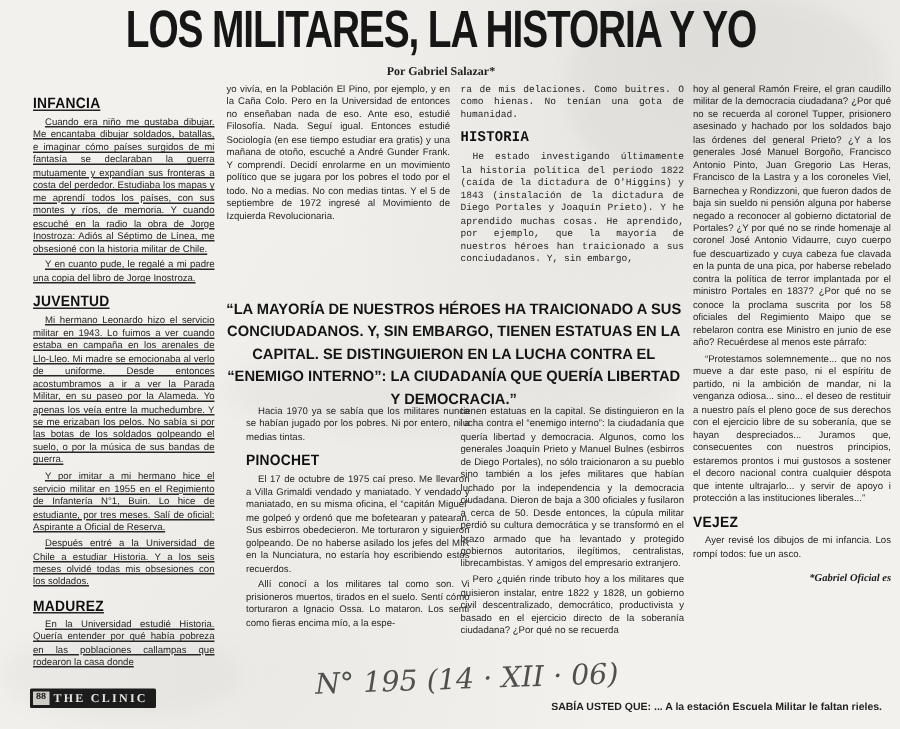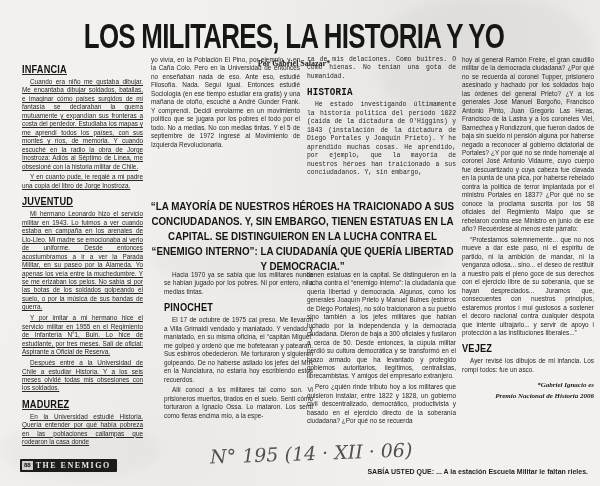--- a/index.html
+++ b/index.html
@@ -7,21 +7,21 @@
   .page {
     position:relative; width:600px; height:486px; overflow:hidden;
     background:
       radial-gradient(ellipse at 78% 6%, rgba(110,110,110,0.10), transparent 42%),
       radial-gradient(ellipse at 30% 92%, rgba(110,110,110,0.06), transparent 38%),
       radial-gradient(ellipse at 55% 48%, rgba(120,120,120,0.05), transparent 50%),
       #f2f1ed;
     font-family:"Liberation Sans", sans-serif;
     border-bottom:1px solid #b9b7b2;
   }
-  .masthead { position:absolute; top:16px; left:0; width:588px; text-align:center; }
+  .masthead { position:absolute; top:0; left:0; width:588px; text-align:center; }
   .title {
     display:inline-block; margin:0; font-size:35px; font-weight:bold;
     letter-spacing:-1px; color:#161616; white-space:nowrap;
     transform:scaleX(0.74); transform-origin:center top;
     font-family:"Liberation Sans", sans-serif;
   }
   .byline {
     margin-top:3px; font-family:"Liberation Serif", serif; 
     font-weight:bold; font-size:8px; color:#222;
   }
@@ -117,26 +117,25 @@
     <p class="cont">tienen estatuas en la capital. Se distinguieron en la lucha contra el “enemigo interno”: la ciudadanía que quería libertad y democracia. Algunos, como los generales Joaquín Prieto y Manuel Bulnes (esbirros de Diego Portales), no sólo traicionaron a su pueblo sino también a los jefes militares que habían luchado por la independencia y la democracia ciudadana. Dieron de baja a 300 oficiales y fusilaron a cerca de 50. Desde entonces, la cúpula militar perdió su cultura democrática y se transformó en el brazo armado que ha levantado y protegido gobiernos autoritarios, ilegítimos, centralistas, librecambistas. Y amigos del empresario extranjero.</p>
     <p>Pero ¿quién rinde tributo hoy a los militares que quisieron instalar, entre 1822 y 1828, un gobierno civil descentralizado, democrático, productivista y basado en el ejercicio directo de la soberanía ciudadana? ¿Por qué no se recuerda</p>
   </div>
 
   <div class="col" id="col4">
     <p class="cont">hoy al general Ramón Freire, el gran caudillo militar de la democracia ciudadana? ¿Por qué no se recuerda al coronel Tupper, prisionero asesinado y hachado por los soldados bajo las órdenes del general Prieto? ¿Y a los generales José Manuel Borgoño, Francisco Antonio Pinto, Juan Gregorio Las Heras, Francisco de la Lastra y a los coroneles Viel, Barnechea y Rondizzoni, que fueron dados de baja sin sueldo ni pensión alguna por haberse negado a reconocer al gobierno dictatorial de Portales? ¿Y por qué no se rinde homenaje al coronel José Antonio Vidaurre, cuyo cuerpo fue descuartizado y cuya cabeza fue clavada en la punta de una pica, por haberse rebelado contra la política de terror implantada por el ministro Portales en 1837? ¿Por qué no se conoce la proclama suscrita por los 58 oficiales del Regimiento Maipo que se rebelaron contra ese Ministro en junio de ese año? Recuérdese al menos este párrafo:</p>
     <p>“Protestamos solemnemente... que no nos mueve a dar este paso, ni el espíritu de partido, ni la ambición de mandar, ni la venganza odiosa... sino... el deseo de restituir a nuestro país el pleno goce de sus derechos con el ejercicio libre de su soberanía, que se hayan despreciados... Juramos que, consecuentes con nuestros principios, estaremos prontos i mui gustosos a sostener el decoro nacional contra cualquier déspota que intente ultrajarlo... y servir de apoyo i protección a las instituciones liberales...”</p>
     <h2>VEJEZ</h2>
     <p>Ayer revisé los dibujos de mi infancia. Los rompí todos: fue un asco.</p>
     <div class="credit">
-      <div>*Gabriel Ignacio es</div>
-      <div>Premio Nacional de Historia 2006</div>
+      <div>*Gabriel Oficial es</div>
     </div>
   </div>
 
   <div class="clinic-logo">
     <span class="logo-num">88</span>
-    <span class="logo-text">THE ENEMIGO</span>
+    <span class="logo-text">THE CLINIC</span>
   </div>
 
   <div class="handwritten">N° 195  (14 · XII · 06)</div>
 
   <div class="fact">SABÍA USTED QUE: ... A la estación Escuela Militar le faltan rieles.</div>
 </div>
 
 </body></html>

